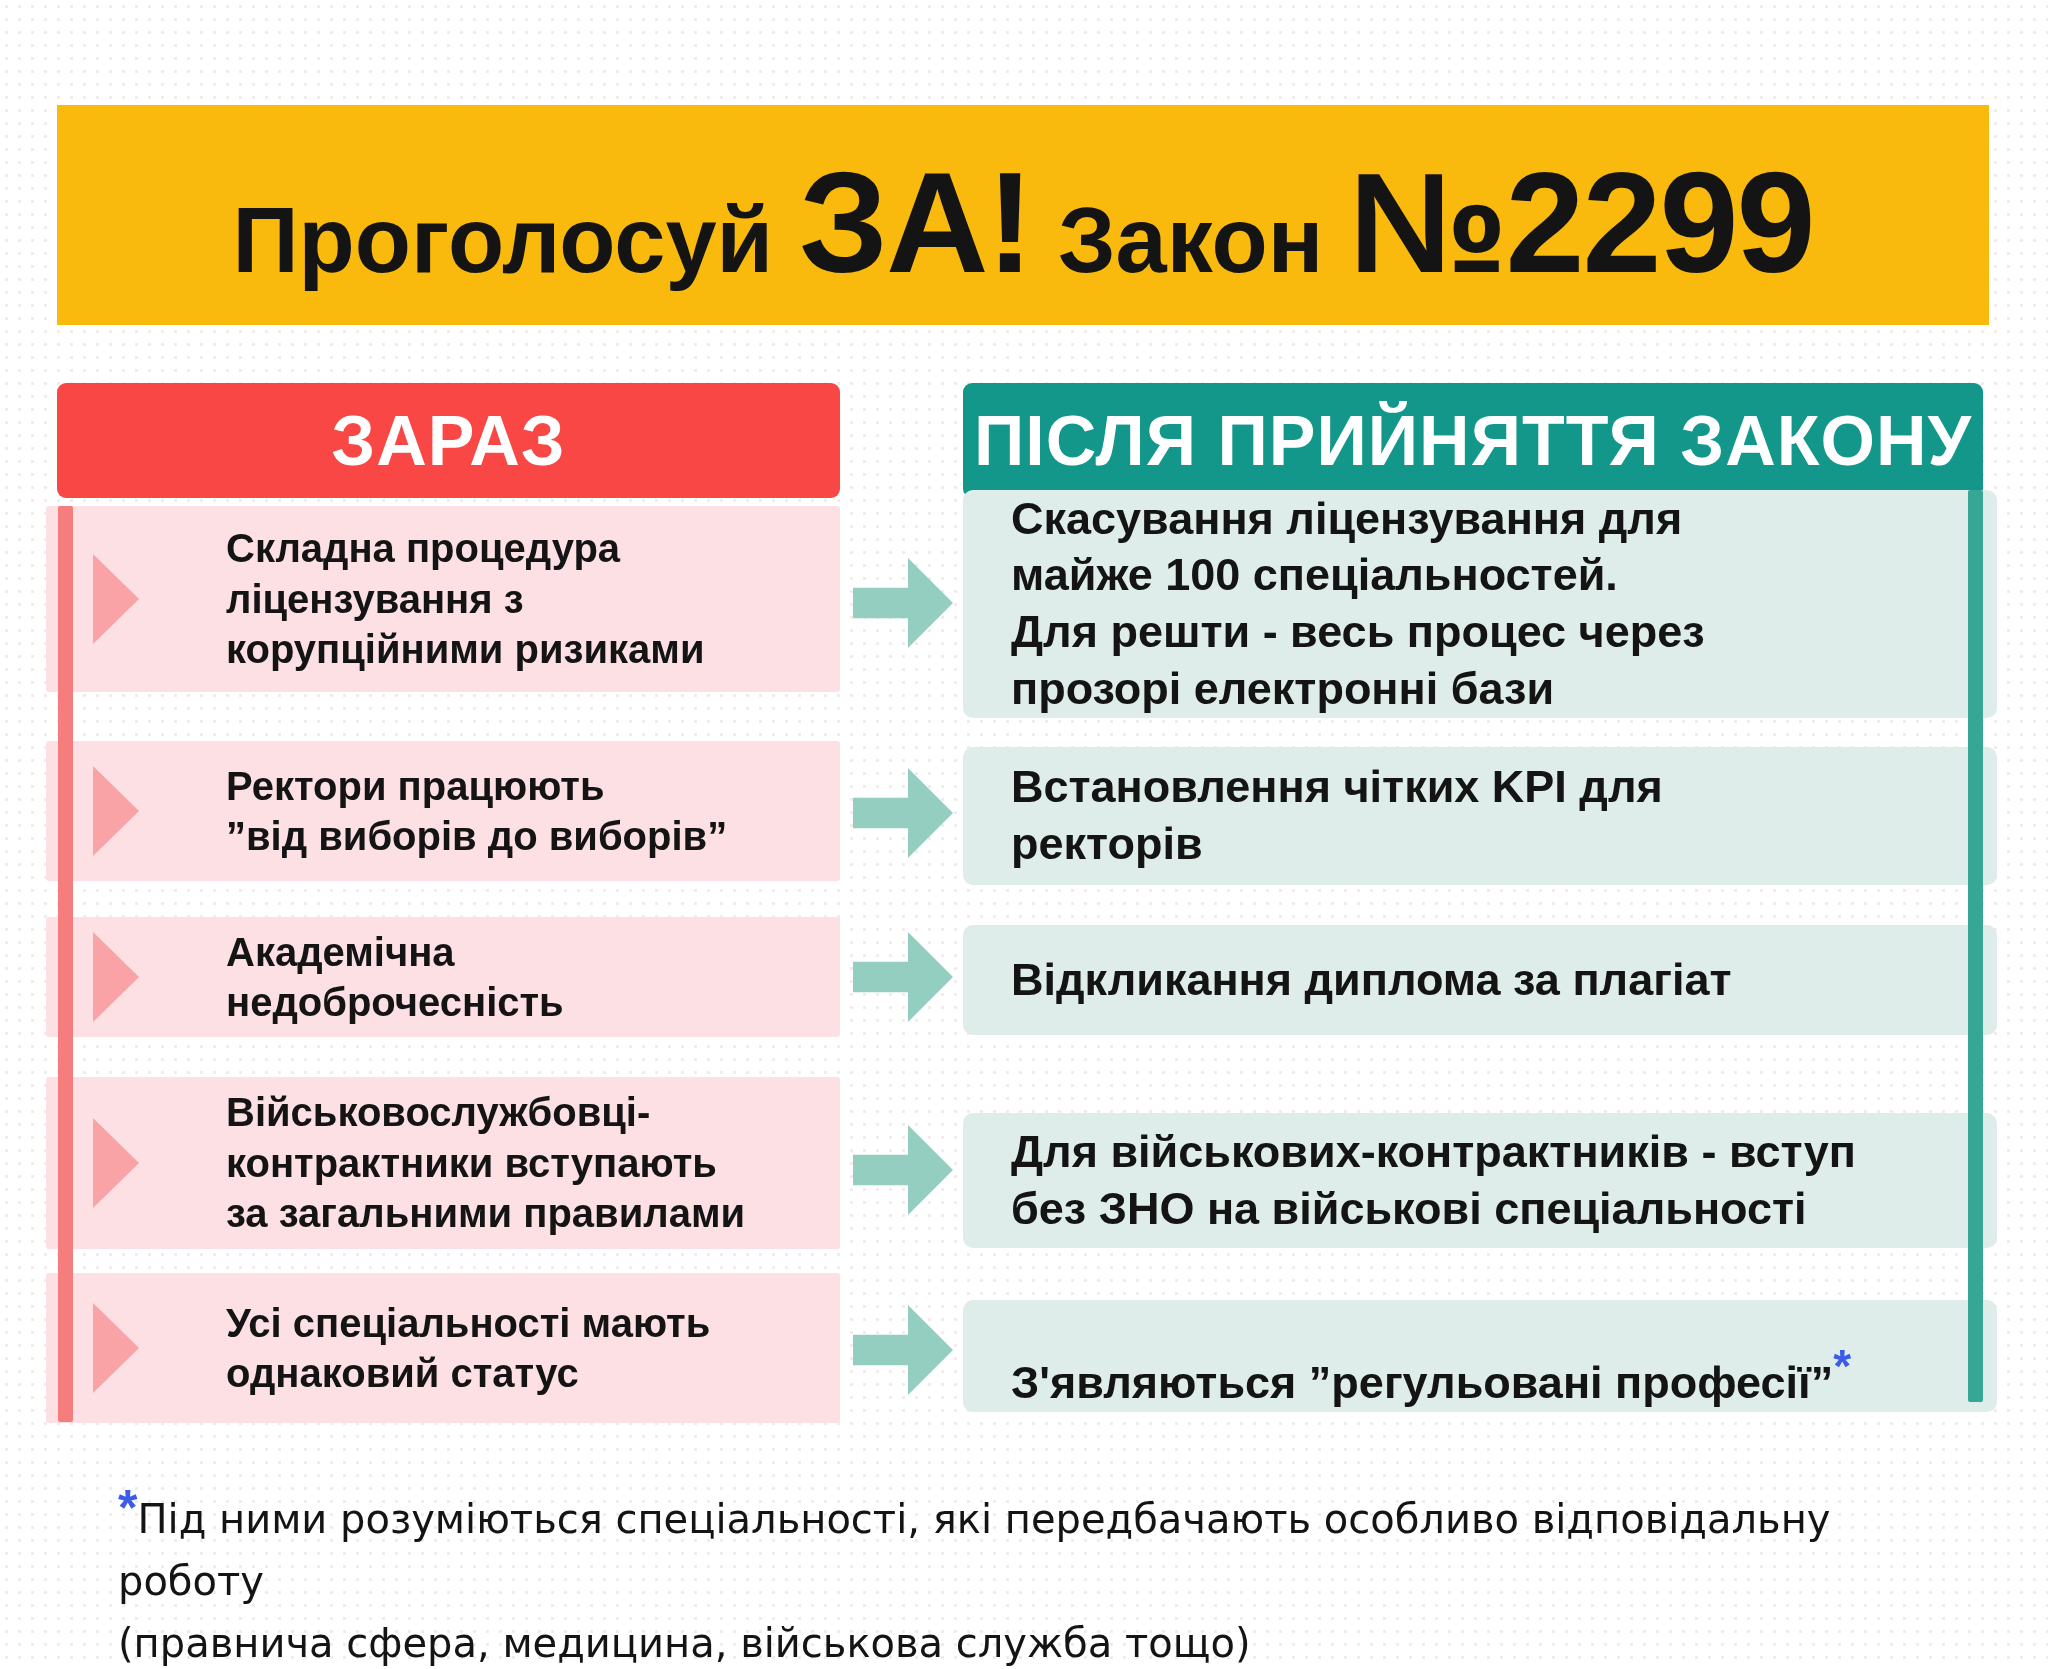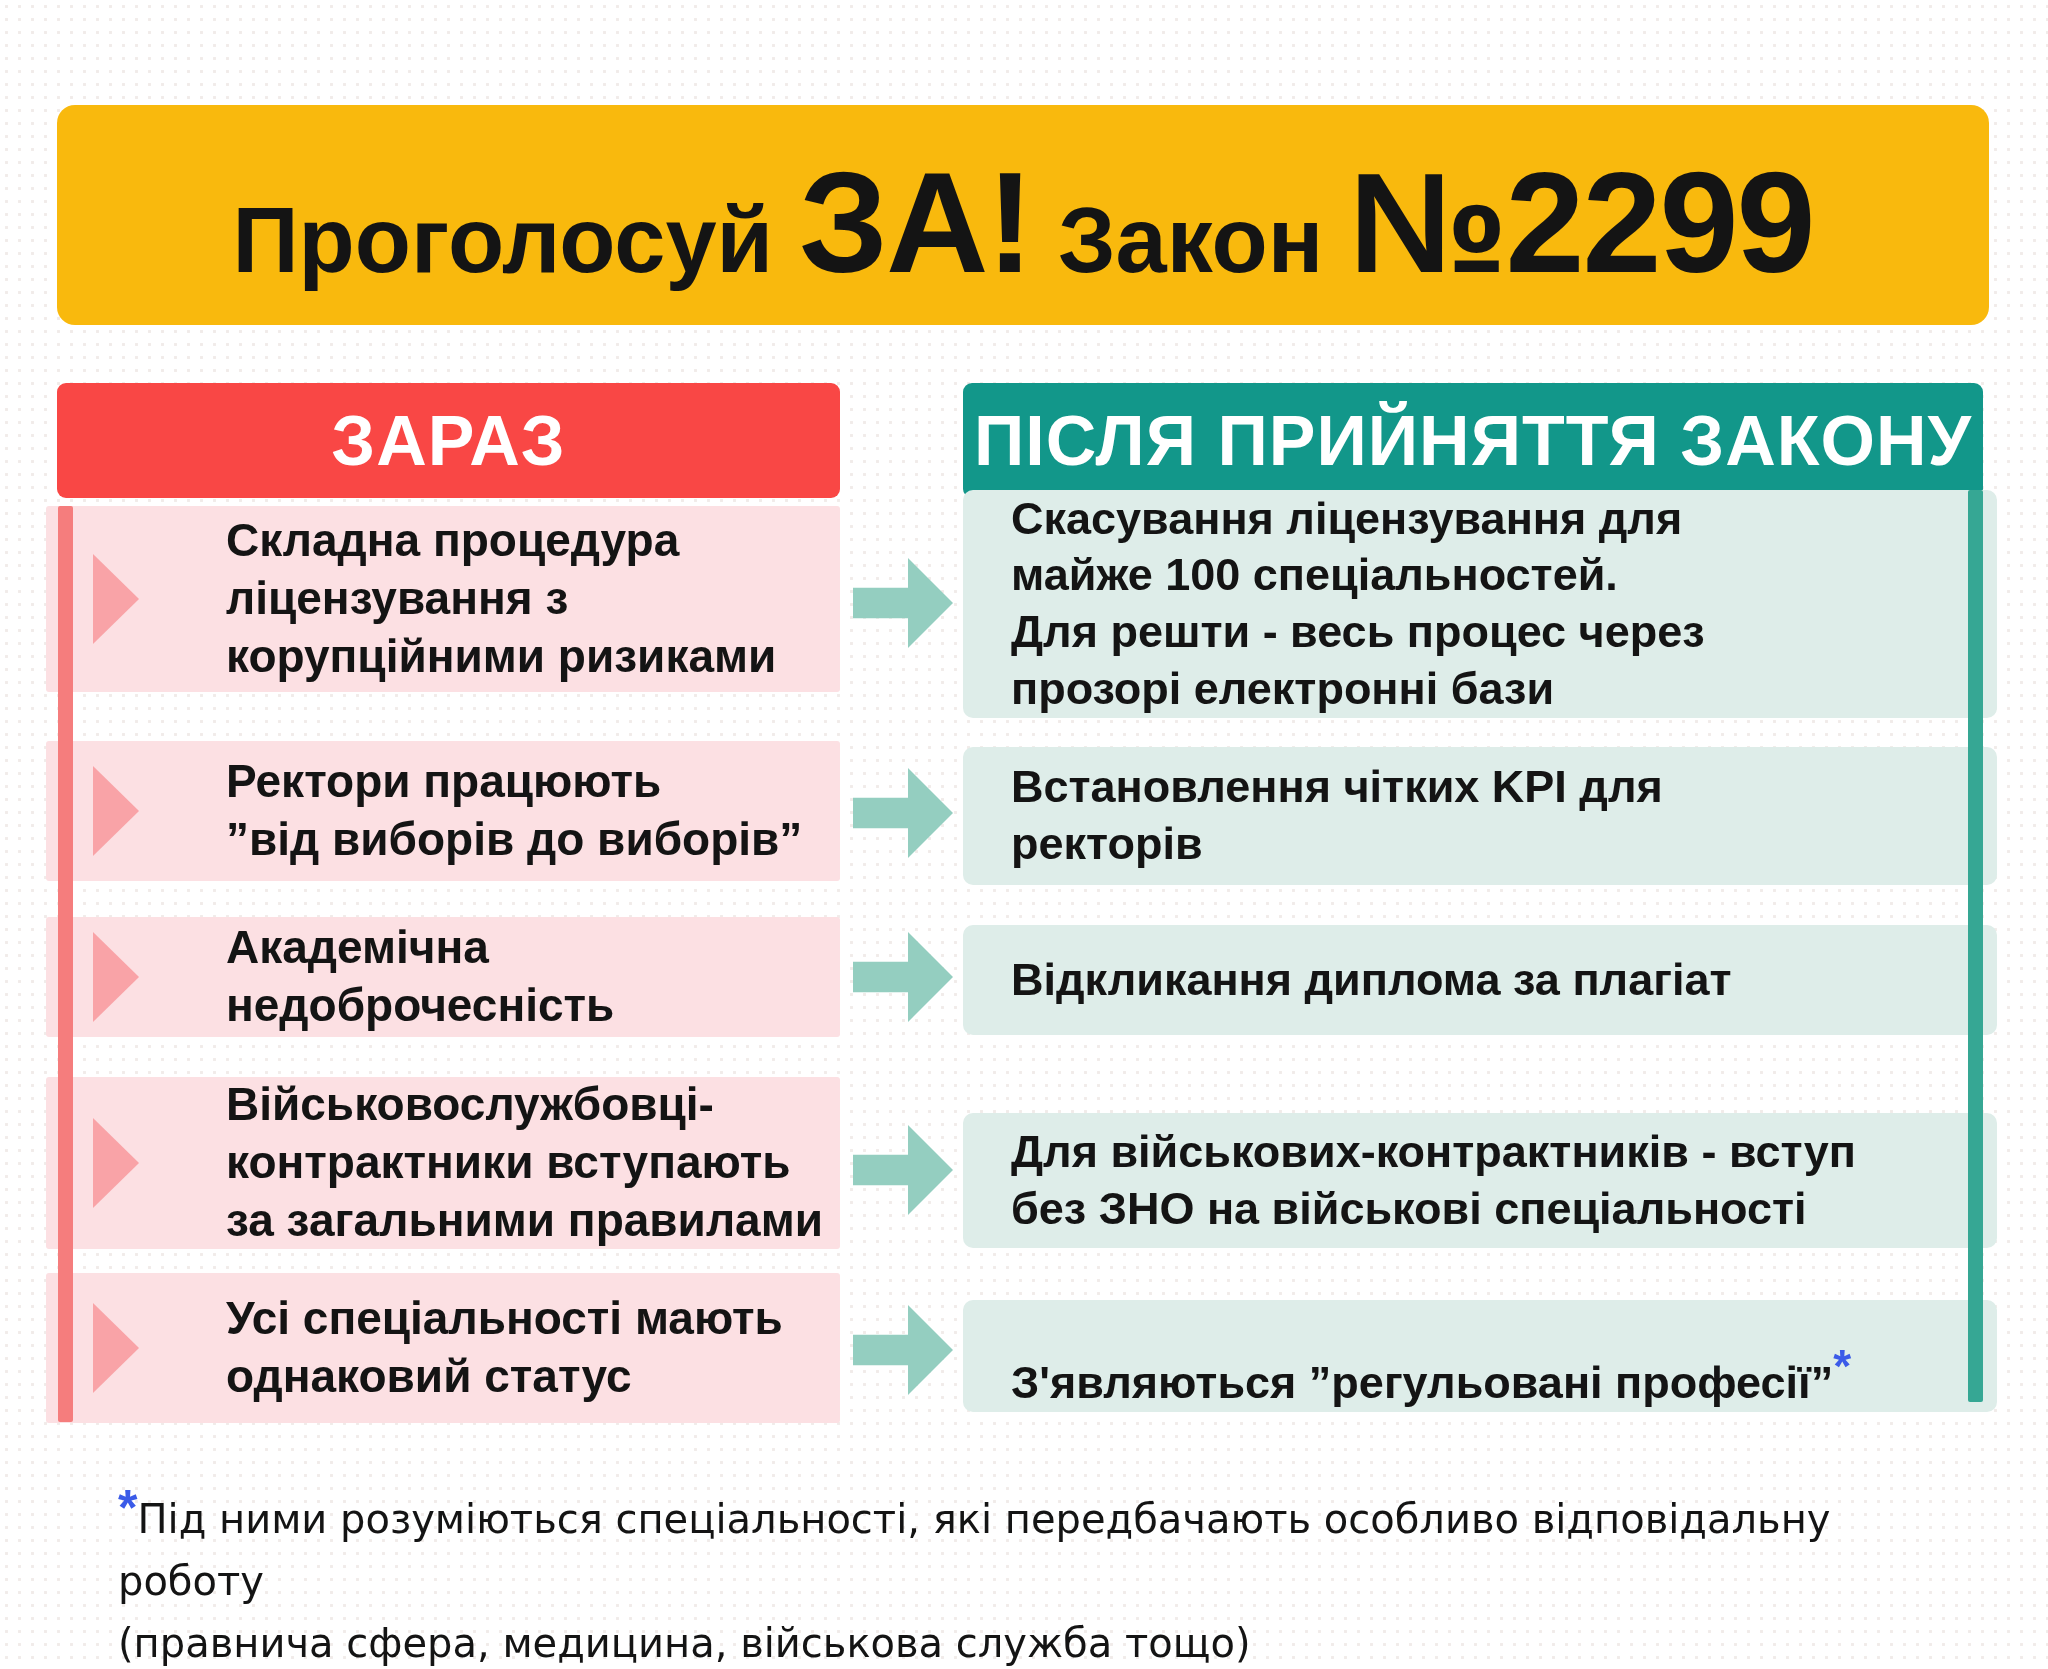--- a/index.html
+++ b/index.html
@@ -8,21 +8,21 @@
     width:2048px;height:1669px;
     background-color:#ffffff;
     background-image:radial-gradient(rgba(205,185,178,0.28) 1.4px, transparent 1.6px);
     background-size:13px 13px;
     font-family:"Liberation Sans", sans-serif;
     color:#141414;
     overflow:hidden;
   }
   .banner{
     position:absolute;left:57px;top:105px;width:1932px;height:220px;
-    background:#F9B90D;border-radius:18px;
+    background:#F9B90D;border-radius:0;
     display:flex;align-items:baseline;justify-content:center;
     padding-top:0;
   }
   .banner-inner{
     display:flex;align-items:baseline;gap:26px;
     transform:translateY(36px);
   }
   .t-small{font-size:92px;font-weight:bold;letter-spacing:0;}
   .t-big{font-size:142px;font-weight:bold;letter-spacing:-2px;}
   .col-header{
@@ -38,21 +38,21 @@
   .vbar-right{left:1968px;top:490px;width:15px;height:912px;background:#36A794;}
   .lrow{
     position:absolute;left:46px;width:794px;background:#FCE0E3;border-radius:3px;
     display:flex;align-items:center;z-index:1;
   }
   .rrow{
     position:absolute;left:963px;width:1034px;background:#DEEDE9;border-radius:10px;
     display:flex;align-items:center;z-index:1;
   }
   .row-text{
-    white-space:pre-line;font-weight:bold;font-size:46px;line-height:1.26;
+    white-space:pre-line;font-weight:bold;font-size:40px;line-height:1.26;
     color:#141414;
   }
   .lrow .row-text{padding-left:180px;padding-right:16px;}
   .rrow .row-text{padding-left:48px;padding-right:60px;font-size:45px;}
   .tri{
     position:absolute;left:47px;top:50%;transform:translateY(-50%);
     width:0;height:0;
     border-left:46px solid #F9A3A7;
     border-top:45px solid transparent;
     border-bottom:45px solid transparent;

